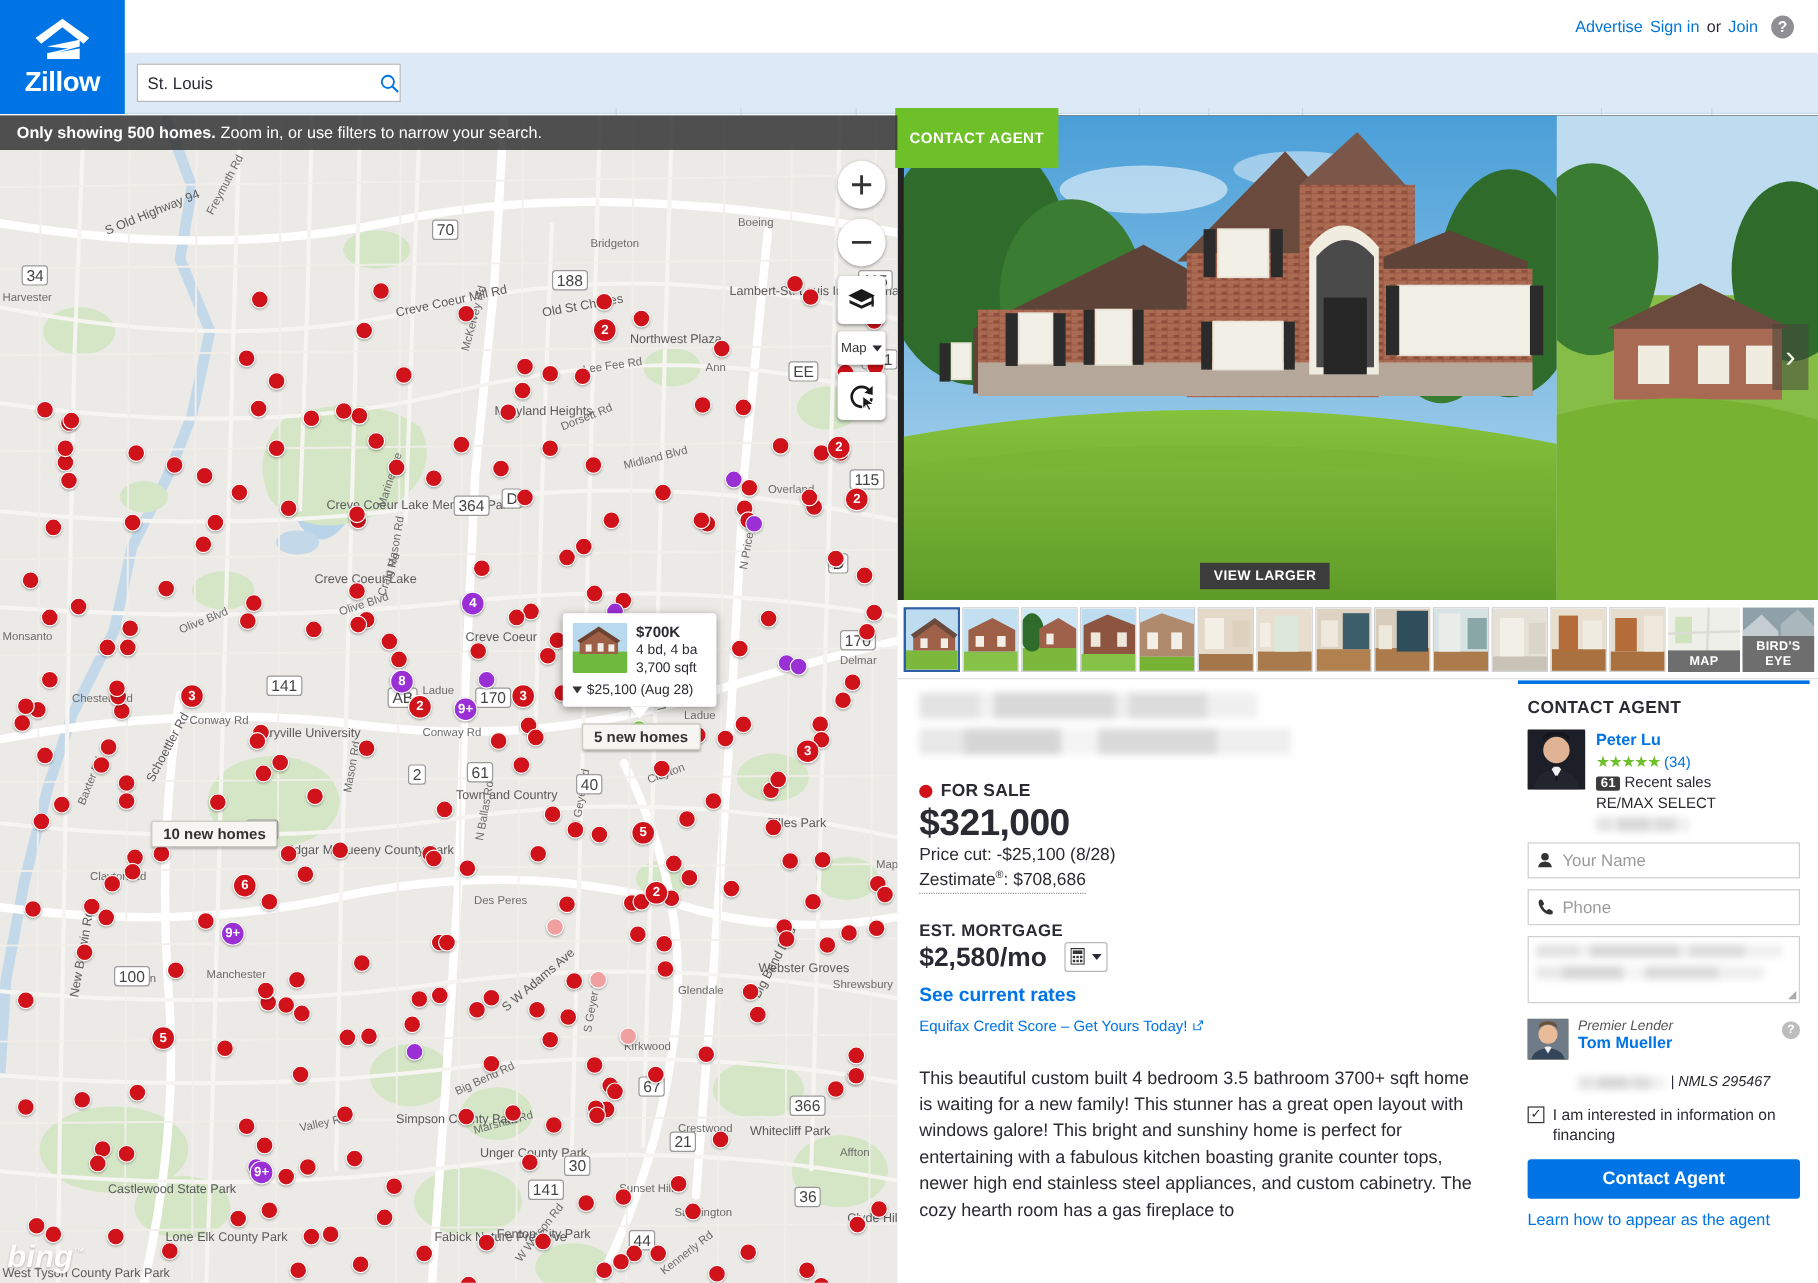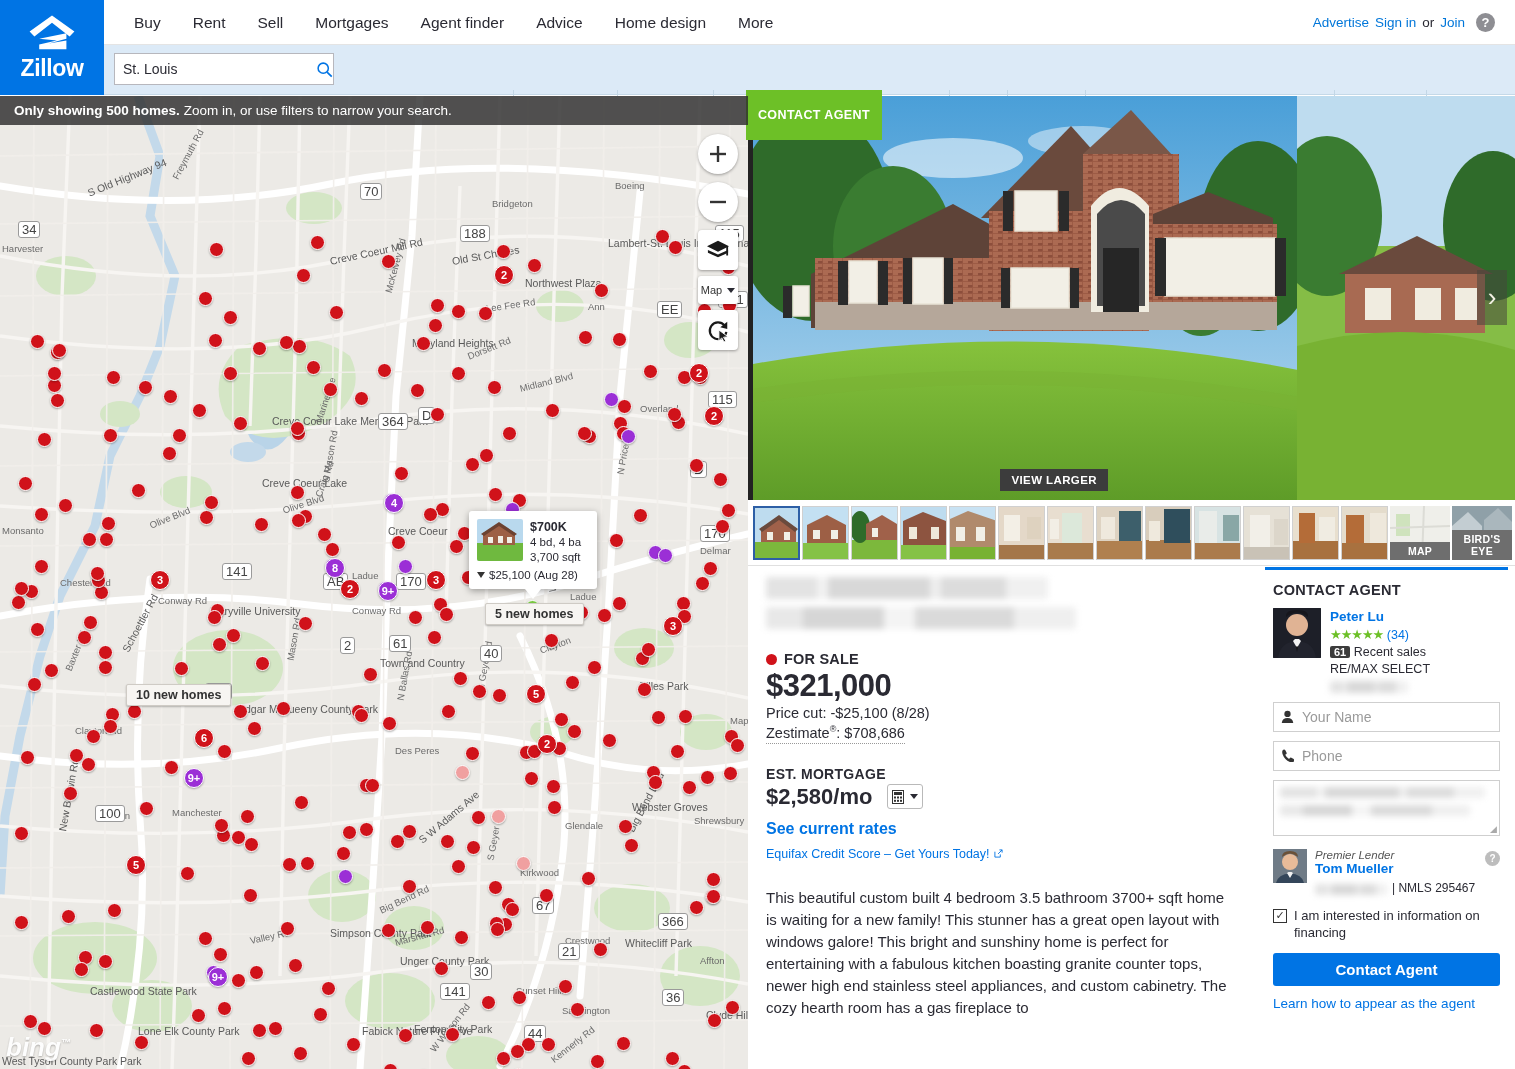--- a/index.html
+++ b/index.html
@@ -185,21 +185,21 @@
   #addr-blur2 { height:22px; width:310px; margin-top:8px; }
 
   #beds-line { font-size:19px; font-weight:bold; color:#2a2a33; margin-top:18px; }
   #forsale { margin-top:22px; display:flex; align-items:center; gap:7px; font-size:14.5px; font-weight:bold; color:#2a2a33; letter-spacing:.2px;}
   #forsale .dot { width:11px;height:11px;border-radius:50%;background:#d0121a; }
   #price { font-size:31px; font-weight:bold; color:#2a2a33; line-height:1.1; margin-top:2px; letter-spacing:-.5px;}
   #pricecut { font-size:14.5px; color:#2a2a33; margin-top:2px; }
   #zestimate { font-size:14.5px; color:#2a2a33; margin-top:3px; border-bottom:1px dotted #999; display:inline-block; padding-bottom:2px;}
   #zestimate sup { font-size:9px; }
   #est-label { font-size:14px; font-weight:bold; color:#2a2a33; letter-spacing:.3px; margin-top:22px; }
-  #est-row { display:flex; align-items:center; gap:15px; margin-top:2px; }
+  #est-row { display:flex; align-items:flex-start; gap:15px; margin-top:2px; }
   #est-amount { font-size:22px; font-weight:bold; color:#2a2a33; }
   #calc-btn { width:36px; height:25px; border:1px solid #b9b9b9; border-radius:3px; background:#fff;
               display:flex; align-items:center; justify-content:center; gap:3px; cursor:pointer; }
   #rates-link { font-size:16px; font-weight:bold; color:#0074e4; margin-top:10px; cursor:pointer; }
   #equifax { font-size:12.5px; color:#0074e4; margin-top:9px; cursor:pointer; display:flex; align-items:center; gap:4px;}
   #desc { font-size:15px; color:#2a2a33; line-height:1.47; margin-top:26px; width:462px; }
 
   
   #agent-title { font-size:14.5px; font-weight:bold; color:#2a2a33; letter-spacing:.3px; margin-bottom:10px; }
   #agent-row { display:flex; gap:9px; }
@@ -216,48 +216,38 @@
   .field input::placeholder { color:#9a9a9a; }
   #msgbox { width:227px; height:56px; border:1px solid #cfcfcf; margin-top:9px; position:relative; padding:6px; cursor:text;}
   #msgblur1 { height:11px; width:205px; }
   #msgblur2 { height:11px; width:190px; margin-top:7px; }
   #resize-grip { position:absolute; right:2px; bottom:1px; font-size:9px; color:#aaa; }
 
   #lender-row { display:flex; gap:8px; margin-top:13px; position:relative; }
   #lender-photo { width:34px; height:34px; flex:none; overflow:hidden; background:#3a3a3a; }
   #lender-title { font-size:11.5px; font-style:italic; color:#555; }
   #lender-name { font-size:13.5px; font-weight:bold; color:#0074e4; cursor:pointer; }
-  #lender-line { display:flex; align-items:flex-end; gap:5px; margin-top:5px;}
+  #lender-line { display:flex; align-items:flex-end; gap:5px; margin-top:18px;font-style:italic;}
   #lender-blur { height:11px; width:72px; }
   #nmls { font-size:12px; color:#2a2a33; }
   #lender-help { position:absolute; right:0; top:2px; width:15px;height:15px;border-radius:50%;
                  background:#bdbdbd;color:#fff;font-size:10px;font-weight:bold;
                  display:flex;align-items:center;justify-content:center;cursor:pointer;}
   #fin-row { display:flex; gap:7px; margin-top:12px; align-items:flex-start; }
   #fin-check { width:14px;height:14px;border:1.5px solid #333;background:#fff;flex:none;
                display:flex;align-items:center;justify-content:center;font-size:11px;color:#333;cursor:pointer; margin-top:2px;}
   #fin-label { font-size:13px; color:#2a2a33; line-height:1.35; width:200px; }
   #contact-btn { width:227px; height:33px; background:#0074e4; color:#fff; border:0; border-radius:3px;
                  font-size:15px; font-weight:bold; margin-top:11px; cursor:pointer; font-family:"Liberation Sans", sans-serif;}
   #appear-link { font-size:13.5px; color:#0074e4; margin-top:10px; cursor:pointer; }
 </style>
 </head>
 <body>
 
 <div id="topnav">
-  <div class="navlinks">
-    <div class="navlink">Buy</div>
-    <div class="navlink">Rent</div>
-    <div class="navlink">Sell</div>
-    <div class="navlink">Mortgages</div>
-    <div class="navlink">Agent finder</div>
-    <div class="navlink">Advice</div>
-    <div class="navlink">Home design</div>
-    <div class="navlink">More</div>
-  </div>
   <div class="navright">
     <a>Advertise</a>
     <a>Sign in</a>
     <span class="plain">or</span>
     <a>Join</a>
   </div>
   <div id="help-icon">?</div>
 </div>
 
 <div id="logo">

